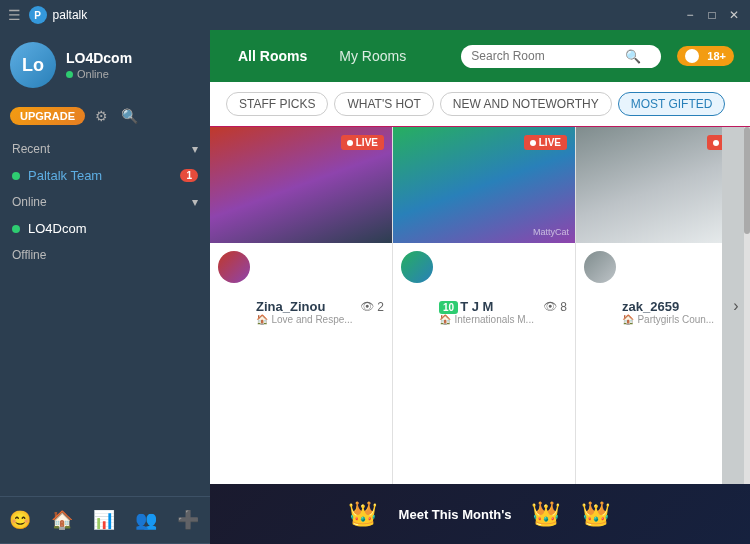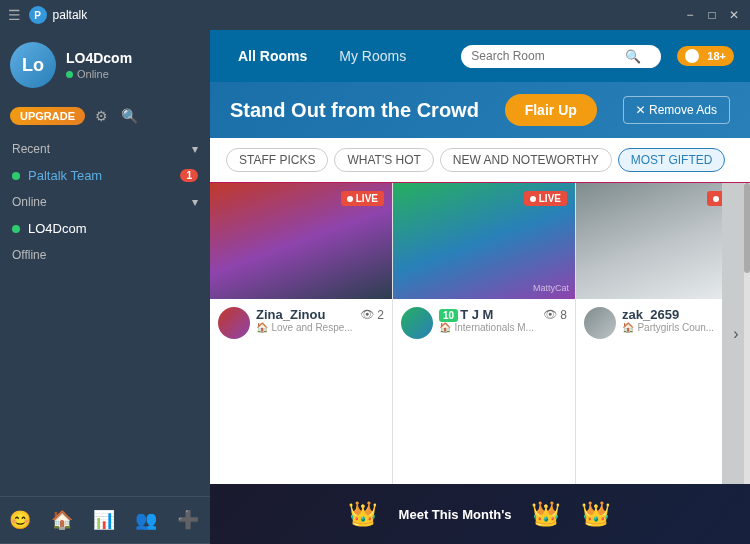--- a/index.html
+++ b/index.html
@@ -118,21 +118,21 @@
     .main-content {
       flex: 1;
       background: #ecf0f1;
       display: flex;
       flex-direction: column;
       overflow: hidden;
     }
 
     
     .top-nav {
-      background: #0369a1;
+      background: #15803d;
       display: flex;
       align-items: center;
       padding: 0 16px;
       height: 52px;
       gap: 8px;
     }
     .nav-tab {
       color: rgba(255,255,255,0.85); font-size: 14px; padding: 6px 12px; cursor: pointer;
       border-radius: 4px;
     }
@@ -211,21 +211,21 @@
     }
     .live-dot { width: 6px; height: 6px; border-radius: 50%; background: white; }
 
     .room-info {
       padding: 8px; display: flex; align-items: flex-start; gap: 6px;
     }
     .room-avatar {
       width: 32px; height: 32px; border-radius: 50%; flex-shrink: 0;
       background: linear-gradient(135deg, #bdc3c7, #95a5a6);
     }
-    .room-details { flex: 1; overflow: hidden; }
+    .room-details { flex: 1; overflow: hidden; margin-top: 48px; }
     .room-name-row { display: flex; align-items: center; justify-content: space-between; }
     .room-name { font-size: 13px; font-weight: bold; color: #2c3e50; }
     .viewer-count { display: flex; align-items: center; gap: 3px; font-size: 12px; color: #666; }
     .eye-icon { font-size: 11px; }
     .room-category { font-size: 10px; color: #999; display: flex; align-items: center; gap: 3px; }
     .home-icon { font-size: 10px; }
 
     
     .level-badge {
       background: #2ecc71; color: white; border-radius: 3px;
@@ -342,25 +342,20 @@
       <div class="search-box">
         <input type="text" placeholder="Search Room" style="">
         <span class="search-icon-span">🔍</span>
       </div>
       <div class="toggle-18">
         <span class="toggle-circle"></span>
         <span>18+</span>
       </div>
     </div>
 
-    <div class="banner">
-      <span class="banner-text">Stand Out from the Crowd</span>
-      <button class="flair-btn">Flair Up</button>
-      <button class="remove-ads-btn">✕ Remove Ads</button>
-    </div>
 
     <div class="filter-tabs">
       <div class="filter-tab">STAFF PICKS</div>
       <div class="filter-tab">WHAT'S HOT</div>
       <div class="filter-tab">NEW AND NOTEWORTHY</div>
       <div class="filter-tab active">MOST GIFTED</div>
     </div>
 
     <div class="rooms-container">
       <div class="room-cards">

